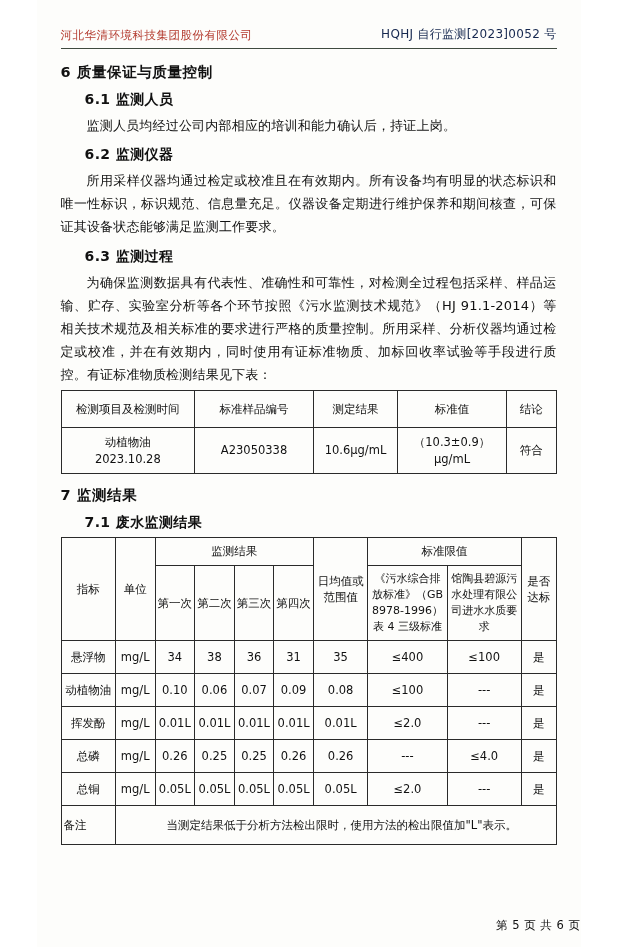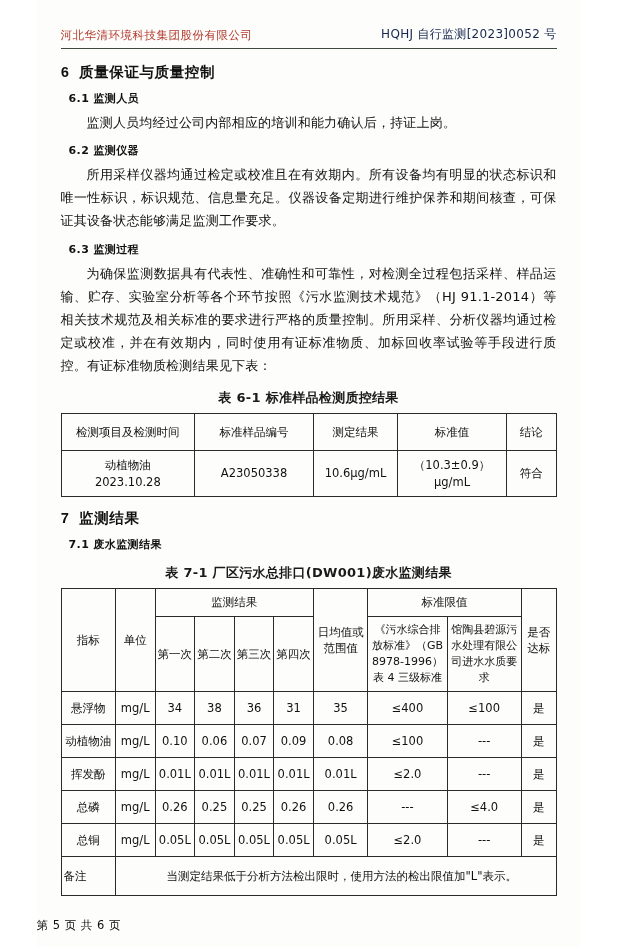--- a/index.html
+++ b/index.html
@@ -43,27 +43,26 @@
     text-align: center;
   }
 
   
   .section-title {
     font-size: 14.5px;
     font-weight: bold;
     color: #111;
     margin: 12px 0 8px 0;
     letter-spacing: 0.6px;
-    font-family: Liberation Mono, monospace;
   }
   .sub-title {
-    font-size: 11px;
+    font-size: 14px;
     font-weight: bold;
     color: #111;
-    margin: 9px 0 5px 8px;
+    margin: 9px 0 5px 24px;
     letter-spacing: 0.4px;
   }
   .para {
     font-size: 13px;
     line-height: 1.78;
     color: #111;
     text-align: justify;
     margin: 0 0 4px 0;
     text-indent: 26px;
     letter-spacing: 0.2px;
@@ -101,21 +100,21 @@
   .t2 .note td { text-align: left; padding-left: 14px; height: 26px; }
   .t2 .note td.lbl { text-align: left; padding-left: 2px; }
 
   .small { font-size: 11px; }
 
   .footer {
     position: absolute;
     left: 0;
     right: 0;
     bottom: 14px;
-    text-align: left;
+    text-align: right;
     font-size: 11.5px;
     color: #111;
     letter-spacing: 0.5px;
   }
 </style>
 </head>
 <body>
 
 <div class="page">
 
@@ -128,21 +127,20 @@
 
   <div class="sub-title">6.1  监测人员</div>
   <p class="para">监测人员均经过公司内部相应的培训和能力确认后，持证上岗。</p>
 
   <div class="sub-title">6.2  监测仪器</div>
   <p class="para">所用采样仪器均通过检定或校准且在有效期内。所有设备均有明显的状态标识和唯一性标识，标识规范、信息量充足。仪器设备定期进行维护保养和期间核查，可保证其设备状态能够满足监测工作要求。</p>
 
   <div class="sub-title">6.3  监测过程</div>
   <p class="para">为确保监测数据具有代表性、准确性和可靠性，对检测全过程包括采样、样品运输、贮存、实验室分析等各个环节按照《污水监测技术规范》（HJ 91.1-2014）等相关技术规范及相关标准的要求进行严格的质量控制。所用采样、分析仪器均通过检定或校准，并在有效期内，同时使用有证标准物质、加标回收率试验等手段进行质控。有证标准物质检测结果见下表：</p>
 
-  <div class="tbl-caption">表 6-1  标准样品检测质控结果</div>
 
   <table class="t1">
     <tbody>
       <tr class="hdr">
         <td style="width:27%">检测项目及检测时间</td>
         <td style="width:24%">标准样品编号</td>
         <td style="width:17%">测定结果</td>
         <td style="width:22%">标准值</td>
         <td style="width:10%">结论</td>
       </tr>
@@ -155,21 +153,20 @@
         <td>10.6μg/mL</td>
         <td>（10.3±0.9）μg/mL</td>
         <td>符合</td>
       </tr>
     </tbody>
   </table>
 
   <div class="section-title">7  监测结果</div>
   <div class="sub-title">7.1  废水监测结果</div>
 
-  <div class="tbl-caption">表 7-1  厂区污水总排口(DW001)废水监测结果</div>
 
   <table class="t2">
     <tbody>
       <tr class="hrow">
         <td rowspan="2" style="width:11%">指标</td>
         <td rowspan="2" style="width:8%">单位</td>
         <td colspan="4" style="width:32%">监测结果</td>
         <td rowspan="2" style="width:11%">日均值或范围值</td>
         <td colspan="2" style="width:31%">标准限值</td>
         <td rowspan="2" style="width:7%">是否达标</td>

